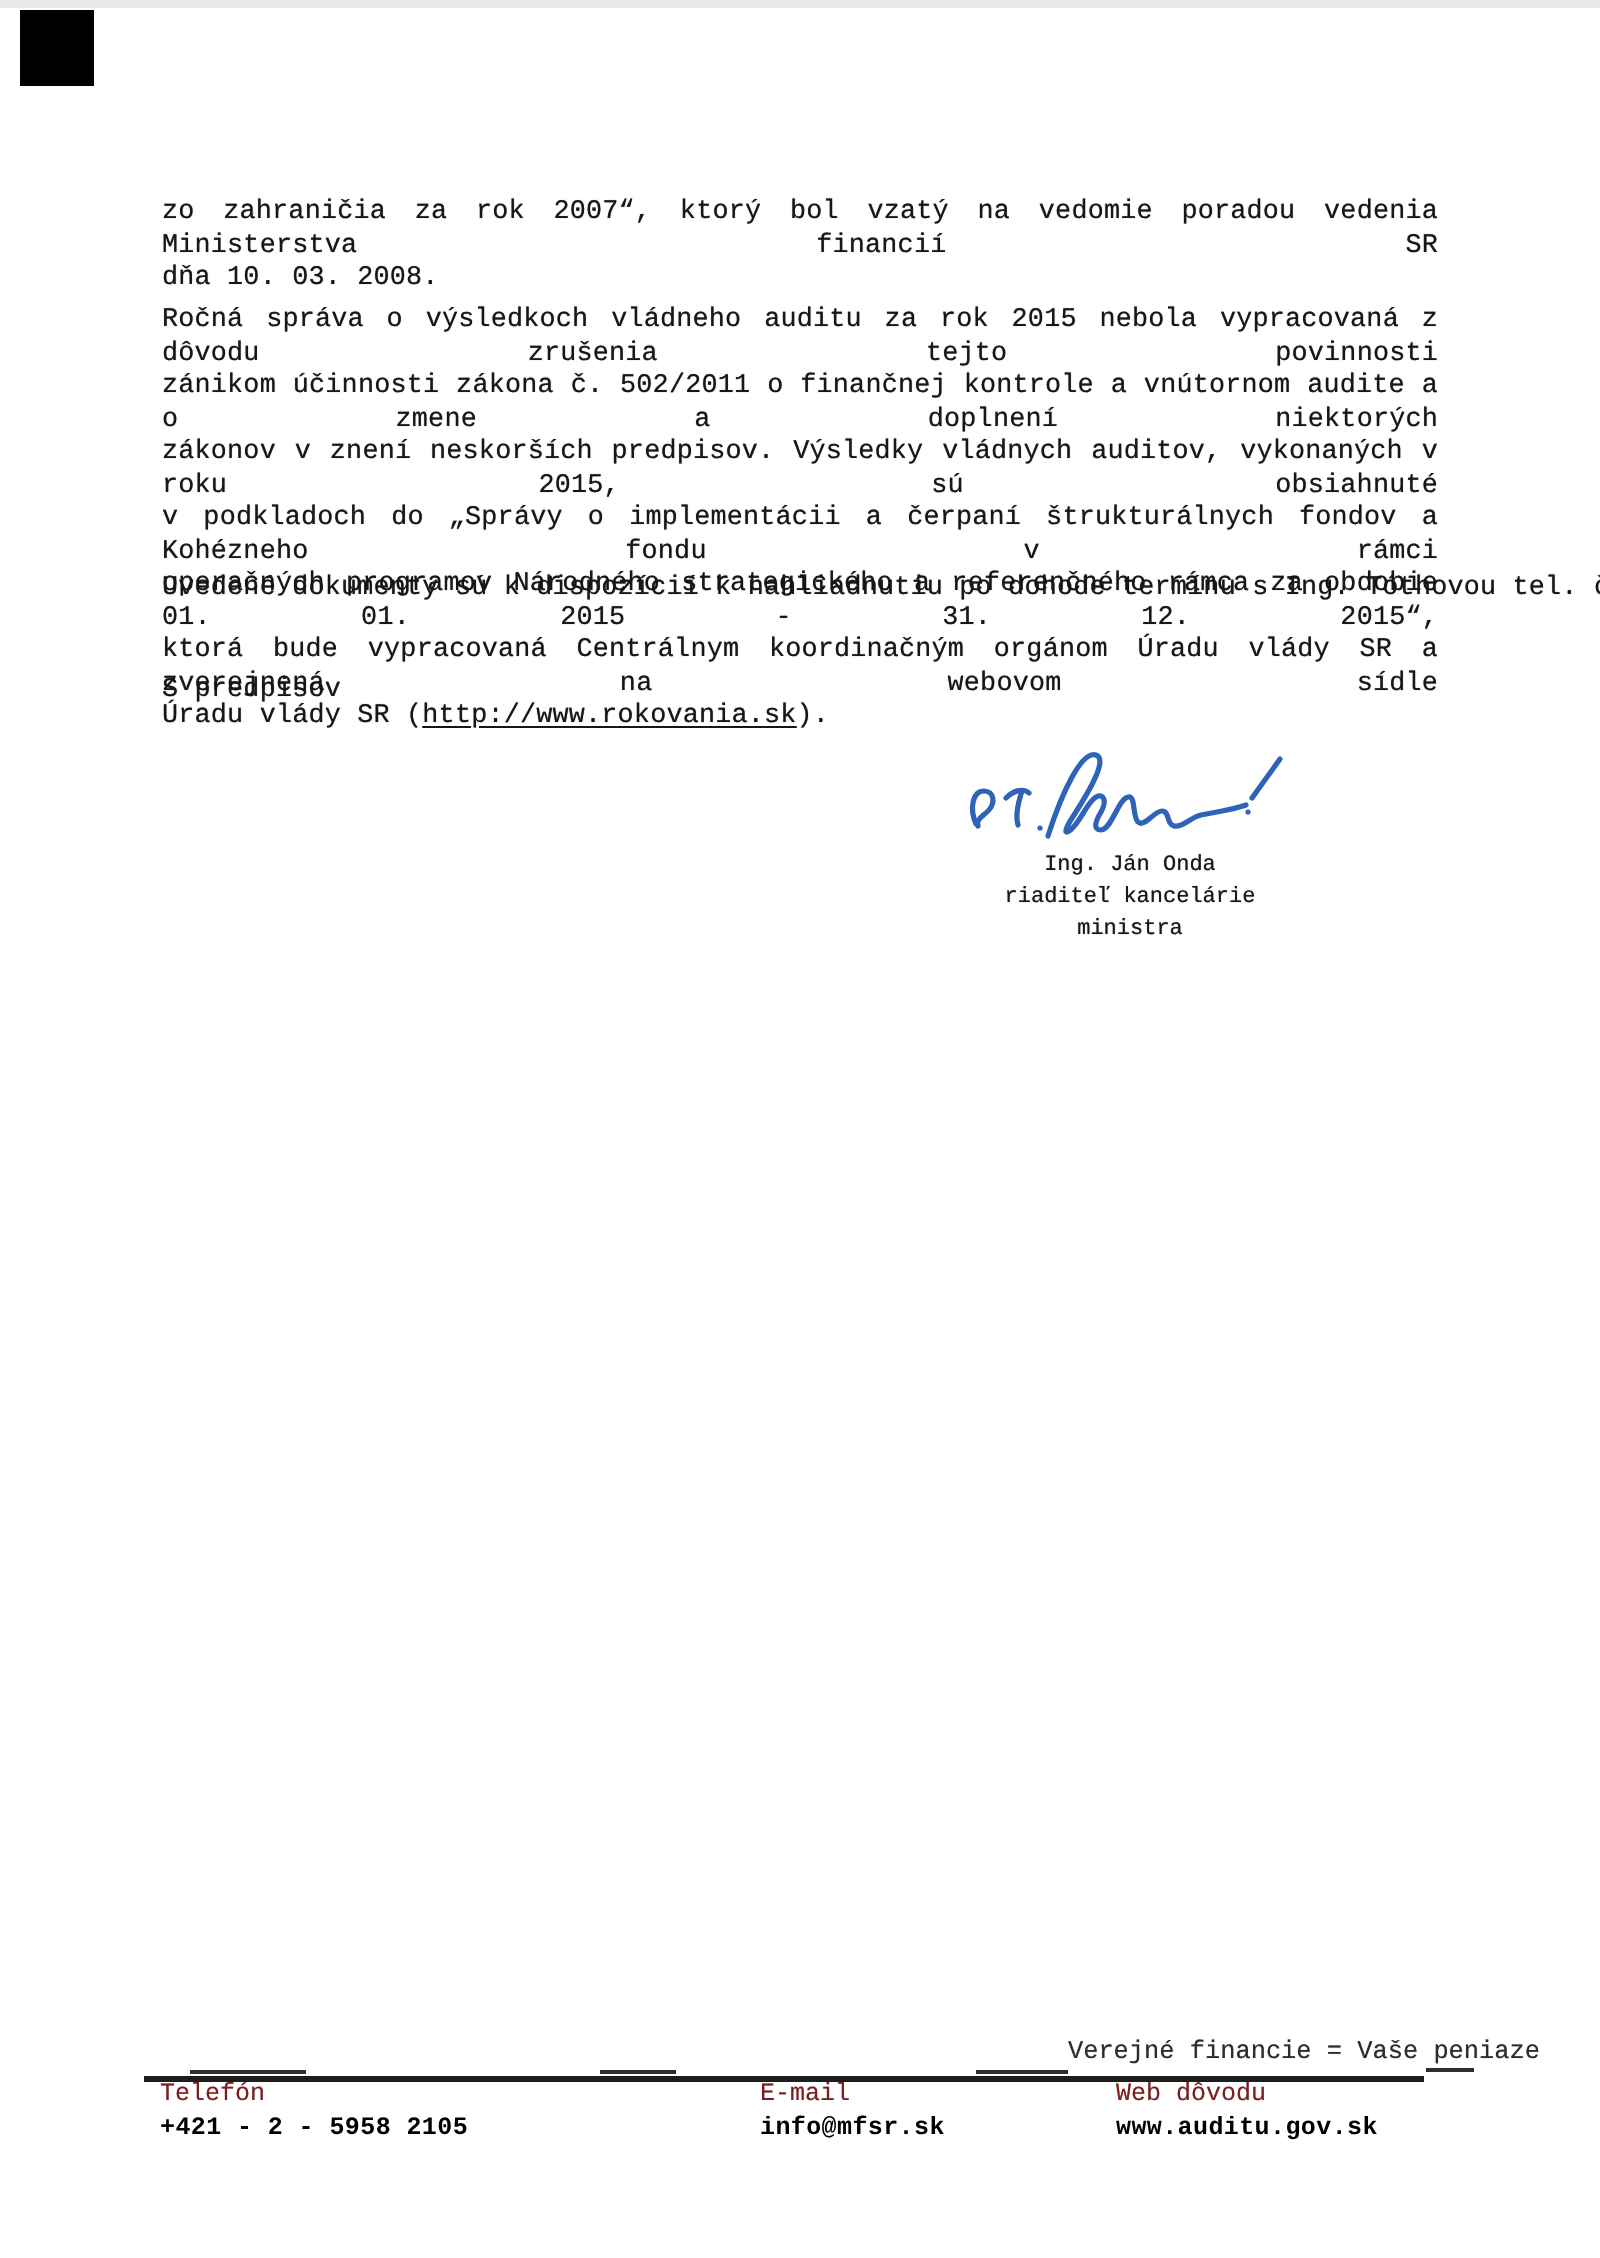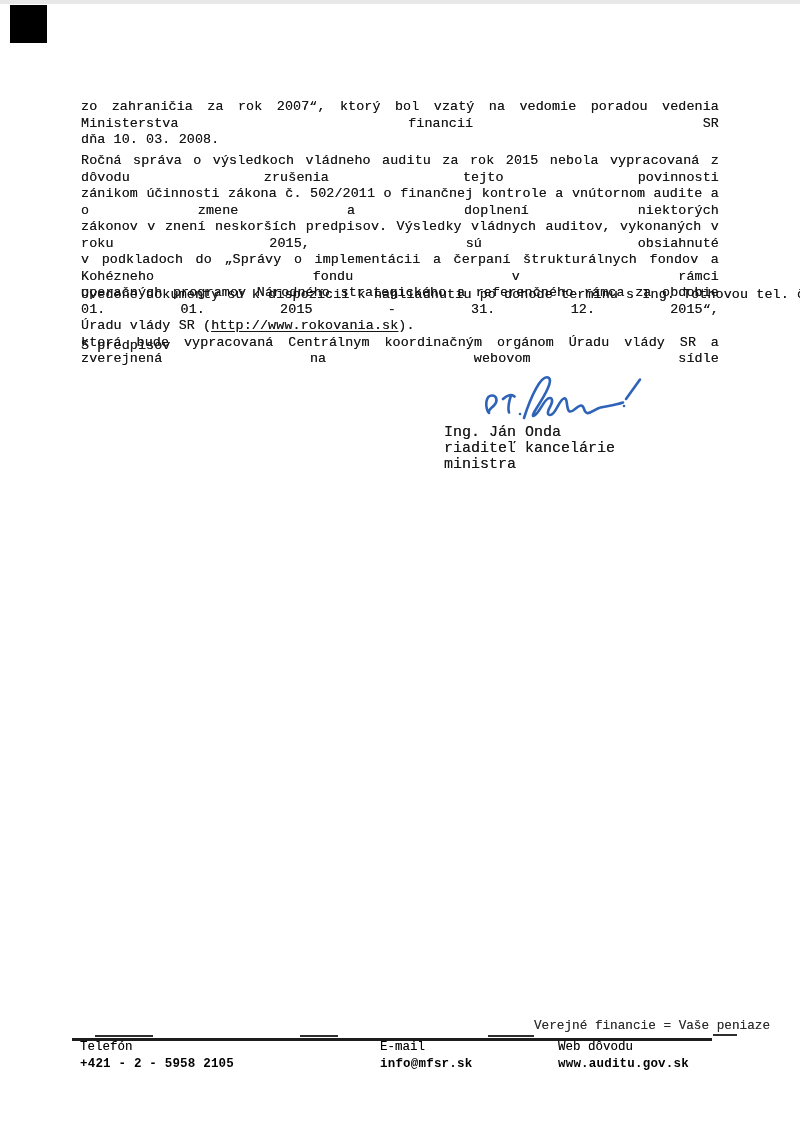--- a/index.html
+++ b/index.html
@@ -45,23 +45,24 @@
     color: inherit;
     cursor: pointer;
   }
   .signature-wrap {
     position: absolute;
     left: 479px; top: 364px;
     width: 172px; height: 56px;
   }
   .sig-block {
     position: absolute;
-    left: 444px; top: 421px;
+    left: 475px; top: 421px;
     width: 180px;
-    font-size: 15px;
+    text-align: center;
+    font-size: 11px;
     line-height: 16px;
     text-shadow: 0 0 0.45px rgba(0,0,0,0.65);
   }
   .footer-motto {
     position: absolute;
     left: 0; top: 1014px;
     width: 770px;
     text-align: right;
     font-size: 12.7px;
     color: #2c2c2c;
@@ -87,21 +88,21 @@
     position: absolute;
     top: 1036px;
     font-size: 12.5px;
     line-height: 15px;
   }
   .fc1 { left: 80px; }
   .fc2 { left: 237px; }
   .fc3 { left: 380px; }
   .fc4 { left: 558px; }
   .footer-label {
-    color: #000000;
+    color: #7f1d1d;
     text-shadow: 0 0 0.35px rgba(0,0,0,0.4);
   }
   .footer-value {
     margin-top: 2px;
     color: #000000;
     font-weight: bold;
     letter-spacing: 0.2px;
   }
 </style>
 </head>
@@ -115,22 +116,22 @@
     <div class="line just">zo zahraničia za rok 2007“, ktorý bol vzatý na vedomie poradou vedenia Ministerstva financií SR</div>
     <div class="line">dňa 10. 03. 2008.</div>
   </div>
 
   <div class="body-copy p-main">
     <div class="line just">Ročná správa o výsledkoch vládneho auditu za rok 2015 nebola vypracovaná z dôvodu zrušenia tejto povinnosti</div>
     <div class="line just">zánikom účinnosti zákona č. 502/2011 o finančnej kontrole a vnútornom audite a o zmene a doplnení niektorých</div>
     <div class="line just">zákonov v znení neskorších predpisov. Výsledky vládnych auditov, vykonaných v roku 2015, sú obsiahnuté</div>
     <div class="line just">v podkladoch do „Správy o implementácii a čerpaní štrukturálnych fondov a Kohézneho fondu v rámci</div>
     <div class="line just">operačných programov Národného strategického a referenčného rámca za obdobie 01. 01. 2015 - 31. 12. 2015“,</div>
+    <div class="line just">ktorá bude vypracovaná Centrálnym koordinačným orgánom Úradu vlády SR a zverejnená na webovom sídle</div>
     <div class="line"><span>Úradu vlády SR (</span><span class="u-link">http://www.rokovania.sk</span><span>).</span></div>
-    <div class="line just">ktorá bude vypracovaná Centrálnym koordinačným orgánom Úradu vlády SR a zverejnená na webovom sídle</div>
   </div>
 
   <div class="body-copy p-contact">
     <div class="line">Uvedené dokumenty sú k dispozícií k nahliadnutiu po dohode termínu s Ing. Tóthovou  tel. č. 02 5958 2106.</div>
   </div>
 
   <div class="body-copy p-closing">S predpisov</div>
 
   <div class="signature-wrap">
     <svg width="172" height="56" viewBox="0 0 172 56" xmlns="http://www.w3.org/2000/svg">

